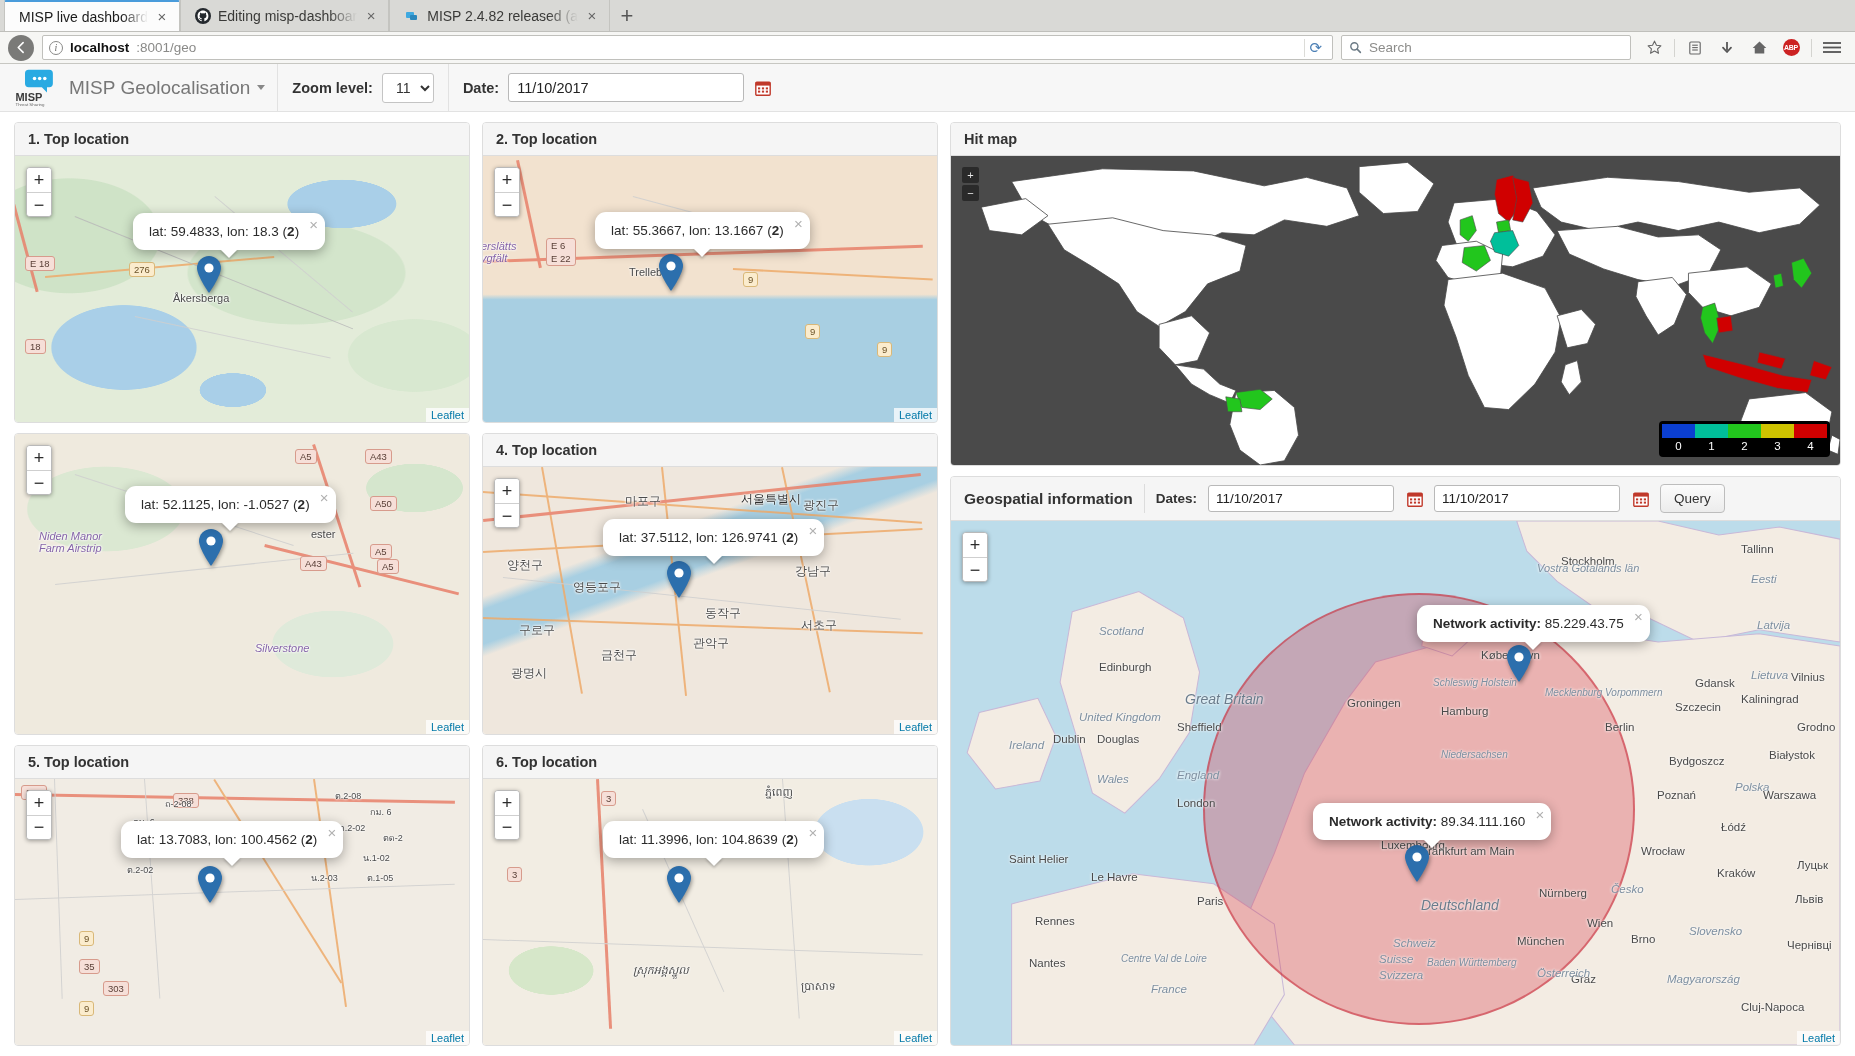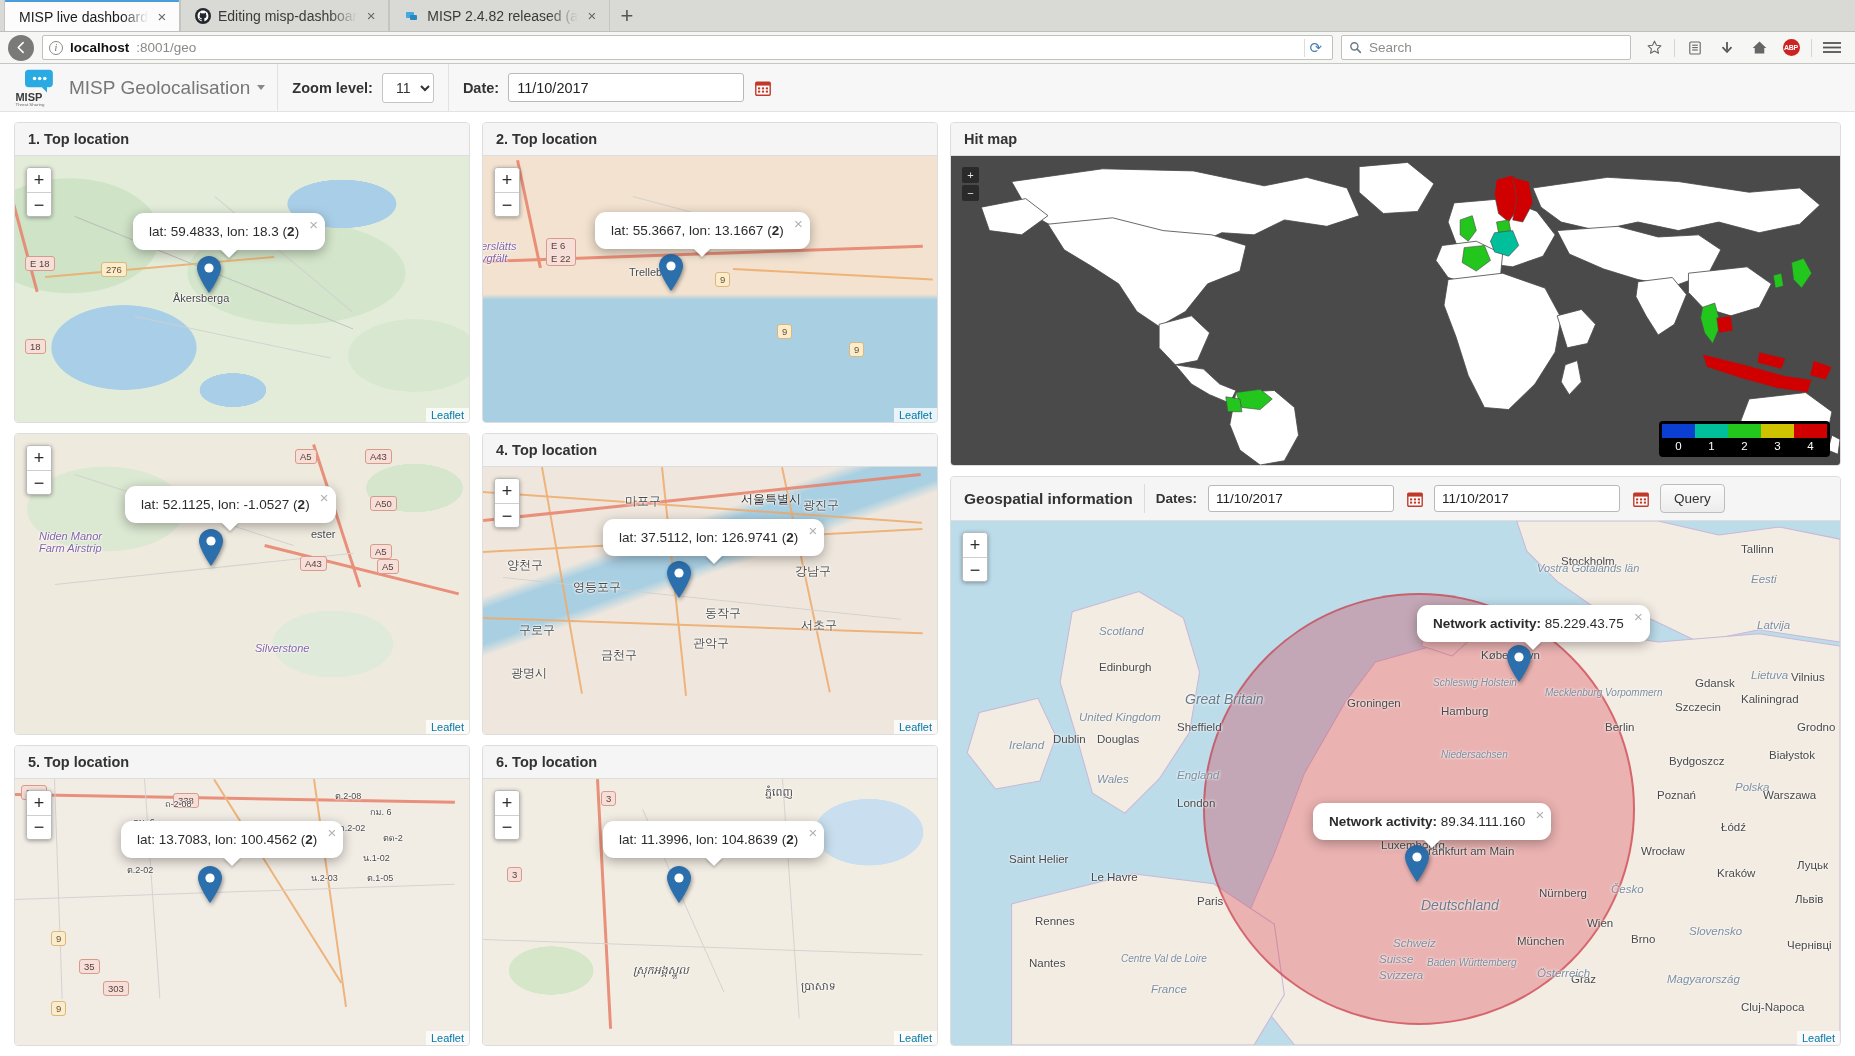--- a/index.html
+++ b/index.html
@@ -328,21 +328,21 @@
   .roads { position:absolute; inset:0; opacity:.85; }
   .road { position:absolute; background:#eeab6b; height:2px; transform-origin:0 0; }
   .road.minor { background:#cfcfcf; height:1.4px; }
   .road.major { background:#e8806a; height:3px; }
   .road.rail { background:#b9b9b9; height:1px; }
   .shield {
     position:absolute; background:#f6dfd8; border:1px solid #d79b8c;
     border-radius:3px; font-size:9.5px; color:#5a4038; padding:1px 4px;
     font-family:"Liberation Sans", sans-serif; z-index:5;
   }
-  .shield.y { background:#fbeccd; border-color:#d9b878; color:#6a5228; }
+  .shield.y { background:#fbeccd; border-color:#d9b878; color:#6a5228;margin-left:28px; }
   .place-lbl {
     position:absolute; font-size:11px; color:#4a4a4a; z-index:6;
     text-shadow: 0 0 3px #fff, 0 0 3px #fff, 0 0 2px #fff;
     white-space:nowrap;
   }
   .place-lbl.big { font-size:13px; color:#2f2f2f; font-weight:400; }
   .place-lbl.purple { color:#8564a8; font-style:italic; }
   .place-lbl.kr { font-size:12px; }
 
   

